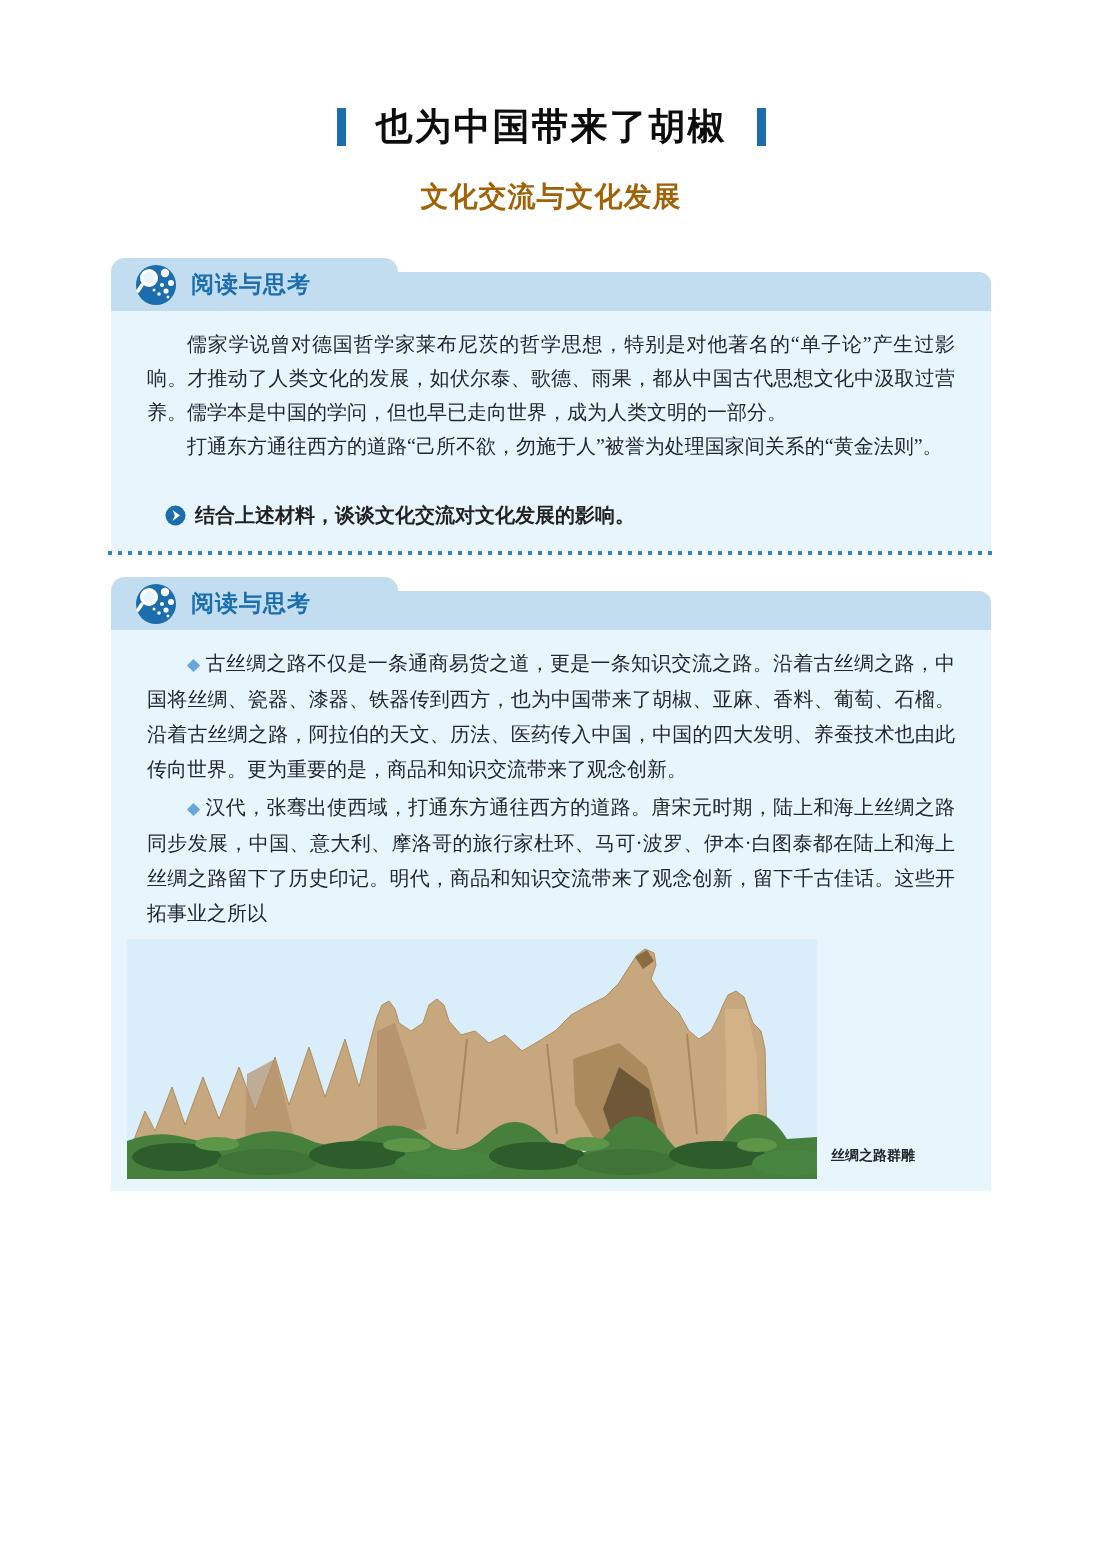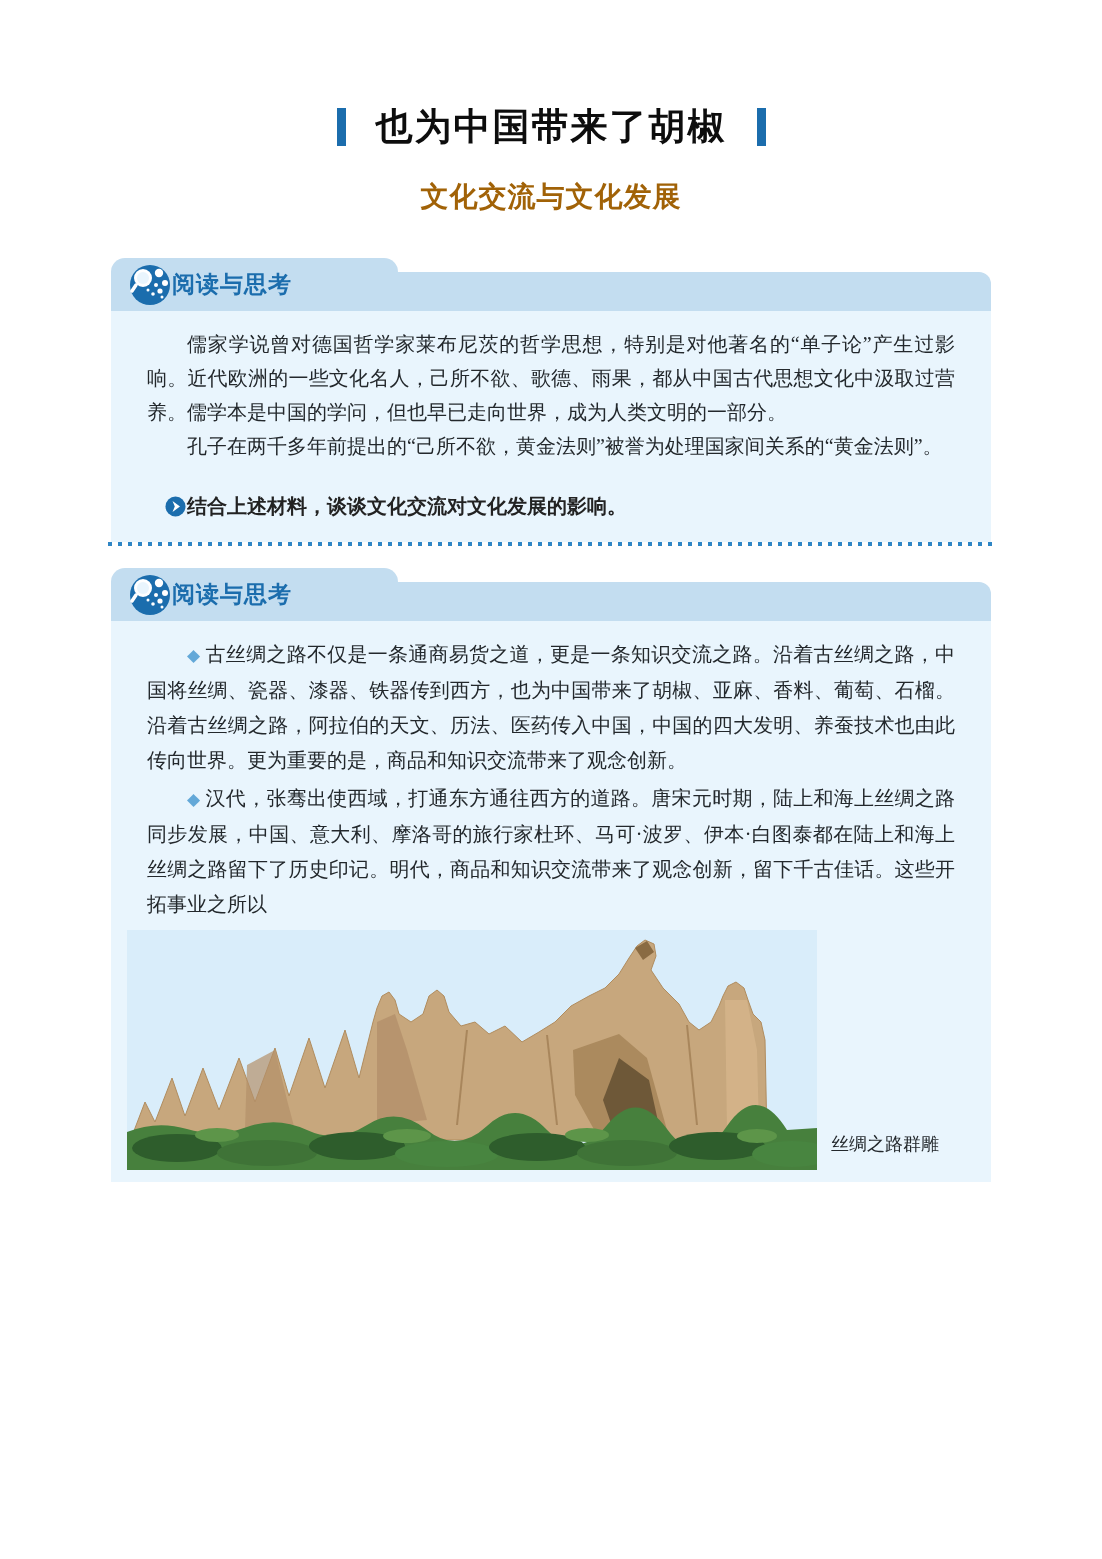--- a/index.html
+++ b/index.html
@@ -28,41 +28,41 @@
     font-family:"Liberation Serif", serif;
     font-size:28px; font-weight:bold; color:#a16207; letter-spacing:1px;
   }
 
   
   .reading-box { margin-top:42px; width:880px; }
   .rb-header { display:flex; }
   .rb-tab {
     width:287px; height:53px; background:#c3ddf0;
     border-radius:14px 14px 0 0;
-    display:flex; align-items:center; gap:1px; padding-left:18px;
+    display:flex; align-items:center; gap:14px; padding-left:24px;
   }
   .rb-band {
     flex:1; height:39px; align-self:flex-end;
     background:#c3ddf0; border-radius:0 12px 0 0;
   }
   .rb-title {
     font-family:"Liberation Sans", sans-serif;
     font-size:23px; font-weight:bold; color:#1b6dad; letter-spacing:1px;
   }
   .rb-content { background:#e9f5fd; padding:16px 36px 22px 36px; }
   .kai {
     font-family:"Liberation Serif", serif;
     font-size:20px; line-height:34px; color:#23282c;
     text-indent:2em; text-align:justify;
   }
   .rb2 .kai { line-height:35px; }
   .diamond { color:#63a8d8; font-size:17px; font-style:normal; }
   .question-row {
-    margin-top:30px; margin-left:18px;
-    display:flex; align-items:center; gap:1px;
+    margin-top:39px; margin-left:18px;
+    display:flex; align-items:center; gap:9px;
   }
   .question-text {
     font-family:"Liberation Sans", sans-serif;
     font-size:20px; font-weight:bold; color:#222;
   }
   .dotted-line {
     height:4px; width:886px; margin-left:-3px;
     background-image:repeating-linear-gradient(90deg,#2f86c5 0 4px, transparent 4px 10px);
   }
 
@@ -71,21 +71,21 @@
     margin:46px 0 0 222px; width:658px;
     font-size:22px; line-height:38px; color:#141414;
     text-indent:2em; text-align:justify;
   }
 
   
   .figure-row {
     margin-top:8px; margin-left:-20px;
     display:flex; align-items:flex-end; gap:14px;
   }
-  .figure-caption { font-size:18px; color:#23282c; padding-bottom:14px; white-space:nowrap; }
+  .figure-caption { font-size:14px; color:#23282c; padding-bottom:14px; white-space:nowrap;font-weight:bold; }
 </style>
 </head>
 <body>
 
 <div class="page">
 
   <div class="title-row">
     <span class="title-bar"></span>
     <h1 class="page-title">也为中国带来了胡椒</h1>
     <span class="title-bar"></span>
@@ -106,22 +106,22 @@
           <circle cx="31" cy="27" r="2.6" fill="#ffffff"></circle>
           <circle cx="24" cy="30" r="1.8" fill="#ffffff"></circle>
           <circle cx="33" cy="33" r="1.5" fill="#ffffff"></circle>
           <circle cx="19" cy="26" r="1.5" fill="#ffffff"></circle>
         </svg>
         <span class="rb-title">阅读与思考</span>
       </div>
       <div class="rb-band"></div>
     </div>
     <div class="rb-content">
-      <p class="kai">儒家学说曾对德国哲学家莱布尼茨的哲学思想，特别是对他著名的“单子论”产生过影响。近代欧洲的一些文化名人，己所不欲、歌德、雨果，都从中国古代思想文化中汲取过营养。儒学本是中国的学问，但也早已走向世界，成为人类文明的一部分。</p>
-      <p class="kai">孔子在两千多年前提出的“己所不欲，黄金法则”被誉为处理国家间关系的“黄金法则”。</p>
+      <p class="kai">儒家学说曾对德国哲学家莱布尼茨的哲学思想，特别是对他著名的“单子论”产生过影响。才推动了人类文化的发展，如伏尔泰、歌德、雨果，都从中国古代思想文化中汲取过营养。儒学本是中国的学问，但也早已走向世界，成为人类文明的一部分。</p>
+      <p class="kai">打通东方通往西方的道路“己所不欲，勿施于人”被誉为处理国家间关系的“黄金法则”。</p>
       <div class="question-row">
         <svg width="21" height="21" viewBox="0 0 21 21">
           <circle cx="10.5" cy="10.5" r="10" fill="#1b6dad"></circle>
           <polygon points="7.5,5 15,10.5 7.5,16 9.8,10.5" fill="#ffffff"></polygon>
         </svg>
         <span class="question-text">结合上述材料，谈谈文化交流对文化发展的影响。</span>
       </div>
     </div>
     <div class="dotted-line"></div>
   </section>

